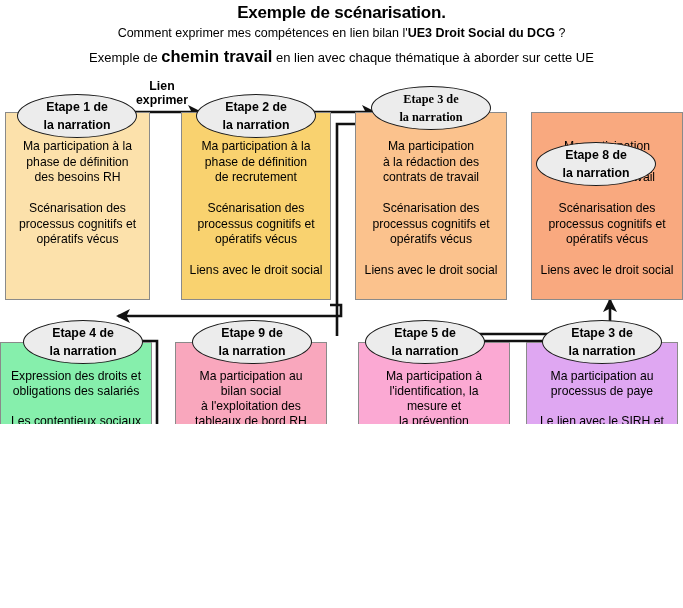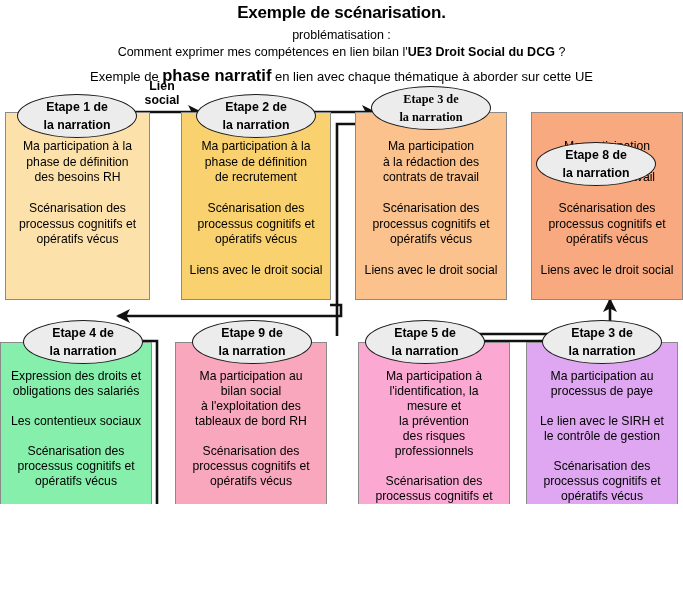--- a/index.html
+++ b/index.html
@@ -3,21 +3,21 @@
 <meta charset="utf-8">
 <style>
   html, body {
     margin: 0;
     padding: 0;
     background: #ffffff;
   }
   #page {
     position: relative;
     width: 683px;
-    height: 504px;
+    height: 424px;
     background: #ffffff;
     font-family: "Liberation Sans", sans-serif;
     overflow: hidden;
   }
 
   
   #header {
     position: absolute;
     left: 0;
     top: 0;
@@ -115,23 +115,22 @@
     white-space: pre-line;
   }
 </style>
 </head>
 <body>
 
 <div id="page">
 
   <div id="header">
     <div id="title">Exemple de scénarisation.</div>
-    <div id="subtitle">problématisation :</div>
     <div id="question"><span>Comment exprimer mes compétences en lien bilan l'</span><span class="strong">UE3 Droit Social du DCG</span><span> ?</span></div>
-    <div id="path-line"><span>Exemple de </span><span class="big">phase narratif</span><span> en lien avec chaque thématique à aborder sur cette UE</span></div>
+    <div id="path-line"><span>Exemple de </span><span class="big">chemin travail</span><span> en lien avec chaque thématique à aborder sur cette UE</span></div>
   </div>
 
   <svg id="wires" viewBox="0 0 683 608">
     <defs>
       <marker id="arrow" viewBox="0 0 10 10" refX="8.6" refY="5" markerWidth="5.4" markerHeight="5.4" orient="auto-start-reverse">
         <path d="M 0 0 L 10 5 L 0 10 L 2.6 5 z" fill="#111111"></path>
       </marker>
     </defs>
 
     <g fill="none" stroke="#111111" stroke-width="2.6" stroke-linejoin="miter" stroke-linecap="butt">
@@ -265,15 +264,15 @@
   <div class="badge" style="left:23px; top:320px;">Etape 4 de
 la narration</div>
   <div class="badge" style="left:192px; top:320px;">Etape 9 de
 la narration</div>
   <div class="badge" style="left:365px; top:320px;">Etape 5 de
 la narration</div>
   <div class="badge" style="left:542px; top:320px;">Etape 3 de
 la narration</div>
 
   <div class="wire-label" style="left:122px; top:79px; width:80px;">Lien
-social</div>
+exprimer</div>
 
 </div>
 
 </body></html>

